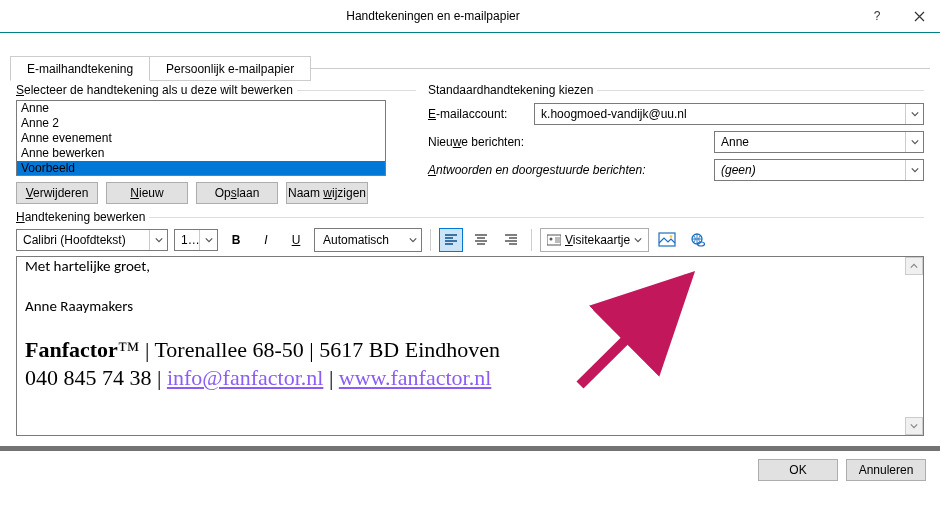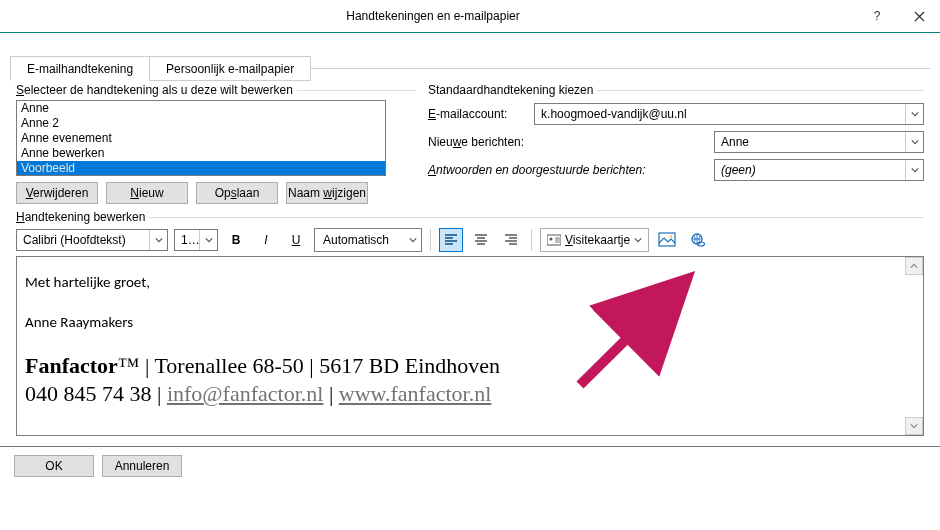--- a/index.html
+++ b/index.html
@@ -63,21 +63,21 @@
   margin-top: 3px;
 }
 .listbox .item {
   padding: 0 4px;
   font-size: 12px;
   line-height: 15px;
   cursor: default;
 }
 .listbox .item.selected {
   background: #0078d7;
-  color: #e5e5e5;
+  color: #000000;
 }
 .btnrow { display: flex; gap: 8px; margin-top: 6px; }
 .btn {
   border: 1px solid #adadad;
   background: #e1e1e1;
   padding: 3px 0;
   min-width: 82px;
   text-align: center;
   font-size: 12px;
 }
@@ -118,39 +118,39 @@
 .tb-wide span { flex: 1; padding: 0 4px;}
 .tbar-sep { width: 1px; height: 22px; background: #ccc; margin: 0 2px;}
 .visit {
   height: 24px; display: flex; align-items: center; gap: 4px;
   border: 1px solid #adadad; padding: 0 6px;
 }
 .editor {
   border: 1px solid #7a7a7a;
   height: 180px;
   margin-top: 4px;
-  padding: 16px 8px;
+  padding: 0 8px;
   font-family: Calibri, "Times New Roman", serif;
   font-size: 15px;
   position: relative;
 }
 .editor .scroll-up, .editor .scroll-down {
   position: absolute; right: 0; width: 18px; height: 18px;
   background: #f0f0f0; border: 1px solid #ccc;
   display: flex; align-items: center; justify-content: center;
 }
 .editor .scroll-up { top: 0;}
 .editor .scroll-down { bottom: 0;}
 .editor .body { font-family: Calibri, sans-serif; }
 .editor .body p { margin: 0 0 2px 0;}
-.editor a { color: #737373; text-decoration: underline;}
+.editor a { color: #8b5cf6; text-decoration: underline;}
 .footer {
-  display: flex; justify-content: flex-start; gap: 8px;
+  display: flex; justify-content: flex-end; gap: 8px;
   padding: 8px 14px;
-  border-top: 1px solid #737373;
+  border-top: 5px solid #737373;
 }
 .footer .btn { min-width: 80px; }
 .arrow {
   position: absolute;
   left: 560px; top: 260px;
   pointer-events: none;
 }
 .arrow svg { width: 160px; height: 140px; }
 .line-full {
   display: flex; align-items: center; gap: 4px;

